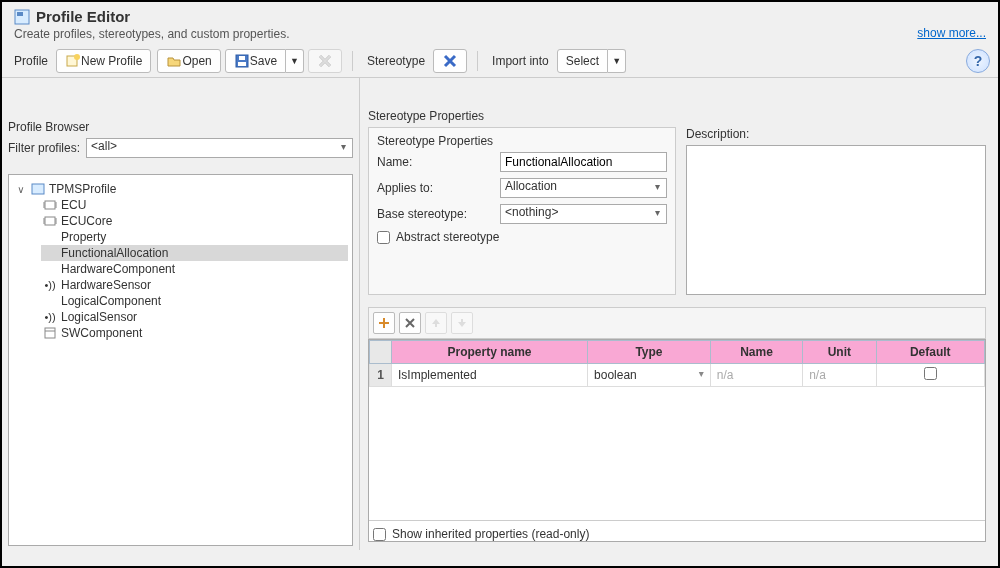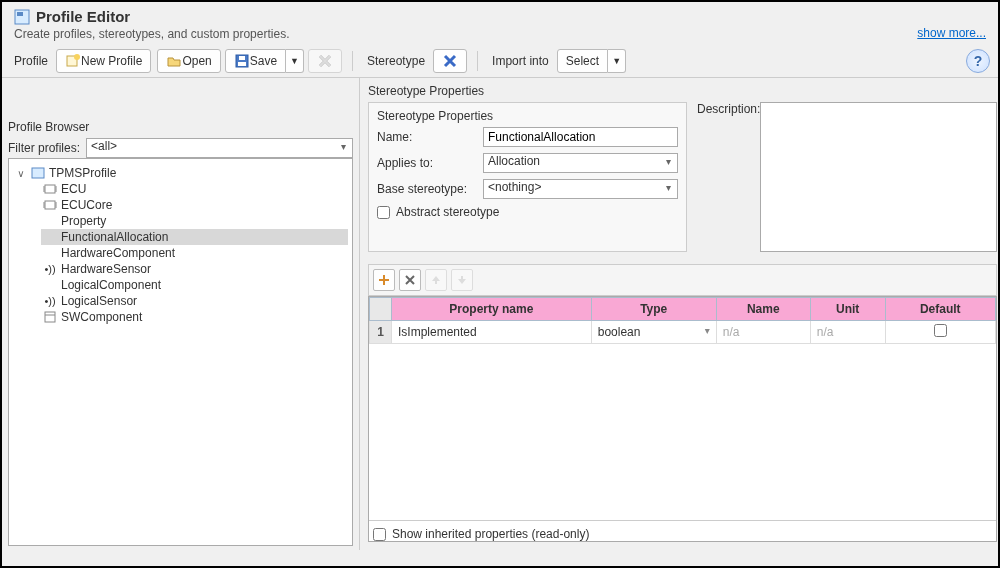--- a/index.html
+++ b/index.html
@@ -16,41 +16,41 @@
   .btn { display: inline-flex; align-items: center; padding: 3px 8px; background: #fefefe; border: 1px solid #bbb; border-radius: 3px; font-size: 12px; cursor: pointer; height: 24px; }
   .btn-icon { width: 16px; height: 16px; display: inline-flex; align-items: center; justify-content: center; }
   .btn-split { display: flex; }
   .btn-split .btn { border-radius: 3px 0 0 3px; }
   .btn-split .btn-arrow { border-radius: 0 3px 3px 0; border-left: none; padding: 3px 4px; }
   .sep { width: 1px; height: 20px; background: #ccc; margin: 0 4px; }
   .help-btn { margin-left: auto; width: 24px; height: 24px; border-radius: 50%; border: 1px solid #88aadd; background: radial-gradient(#eef5ff,#cce0ff); display: flex; align-items: center; justify-content: center; color: #3366aa; font-weight: bold; cursor: pointer; font-size: 14px;}
   .main { display: flex; height: calc(100% - 92px); }
   .left-panel { width: 358px; border-right: 1px solid #ccc; display: flex; flex-direction: column; background: #f0f0f0; padding: 4px 6px; }
   .panel-title { font-size: 12px; color: #333; padding: 2px 0 4px 0; margin-top: 36px; }
-  .filter-row { display: flex; align-items: center; gap: 6px; margin-bottom: 0; }
+  .filter-row { display: flex; align-items: center; gap: 6px; margin-bottom: 16px; }
   .filter-select { flex: 1; border: 1px solid #aaa; background: #fff; height: 20px; font-size: 12px; padding: 0 4px; position: relative; }
   .filter-select::after { content: "▾"; position: absolute; right: 6px; top: 2px; color: #666; font-size: 10px; }
   .tree { flex: 1; background: #fff; border: 1px solid #aaa; padding: 6px 4px; overflow: auto; }
   .tree-node { display: flex; align-items: center; gap: 4px; padding: 1px 2px; font-size: 12px; cursor: pointer; white-space: nowrap; }
   .tree-node.selected { background: #d8d8d8; }
   .tree-toggle { width: 12px; text-align: center; color: #666; font-size: 10px; }
   .tree-icon { width: 14px; height: 14px; display: inline-flex; align-items: center; justify-content: center; }
   .tree-children { margin-left: 28px; }
-  .right-panel { flex: 1; display: flex; flex-direction: column; background: #f0f0f0; padding: 4px 1px 8px 8px; }
+  .right-panel { flex: 1; display: flex; flex-direction: column; background: #f0f0f0; padding: 4px 12px 8px 8px; margin-top: 25px; }
   .right-title { font-size: 12px; color: #333; padding: 2px 0 4px 0; }
   .props-top { display: flex; gap: 10px; }
   .props-fields { flex: 1; border: 1px solid #ccc; background: #f8f8f8; padding: 6px 8px 10px 8px; }
   .props-fields .section-label { font-size: 12px; margin-bottom: 4px; }
-  .field-row { display: flex; align-items: center; gap: 6px; margin-bottom: 6px; }
+  .field-row { display: flex; align-items: center; gap: 23px; margin-bottom: 6px; }
   .field-label { width: 100px; font-size: 12px; color: #333; }
   .field-input { flex: 1; border: 1px solid #aaa; background: #fff; height: 20px; font-size: 12px; padding: 0 4px; }
   .field-select { flex: 1; border: 1px solid #aaa; background: #fff; height: 20px; font-size: 12px; padding: 0 4px; position: relative; }
   .field-select::after { content: "▾"; position: absolute; right: 6px; top: 2px; color: #666; font-size: 10px; }
   .checkbox-row { display: flex; align-items: center; gap: 6px; margin-top: 4px; }
-  .desc-box { width: 300px; display: flex; flex-direction: row; }
+  .desc-box { width: 300px; display: flex; flex-direction: column; }
   .desc-label { font-size: 12px; margin-bottom: 4px; }
   .desc-area { flex: 1; border: 1px solid #aaa; background: #fff; min-height: 150px; }
   .table-toolbar { display: flex; gap: 4px; margin-top: 12px; padding: 4px; border: 1px solid #ccc; background: #f5f5f5; }
   .icon-btn { width: 22px; height: 22px; border: 1px solid #bbb; background: #fefefe; border-radius: 2px; display: flex; align-items: center; justify-content: center; cursor: pointer; }
   .icon-btn.disabled { opacity: 0.4; cursor: default; }
   .props-table-wrap { flex: 1; border: 1px solid #aaa; background: #fff; overflow: auto; display: flex; flex-direction: column; }
   .props-table { width: 100%; border-collapse: collapse; font-size: 12px; }
   .props-table th { background: #f9a8d4; border: 1px solid #aabccd; padding: 4px 6px; font-weight: bold; text-align: center; }
   .props-table th.rownum { width: 22px; background: #e8e8e8; }
   .props-table td { border: 1px solid #ddd; padding: 3px 6px; height: 22px; }

